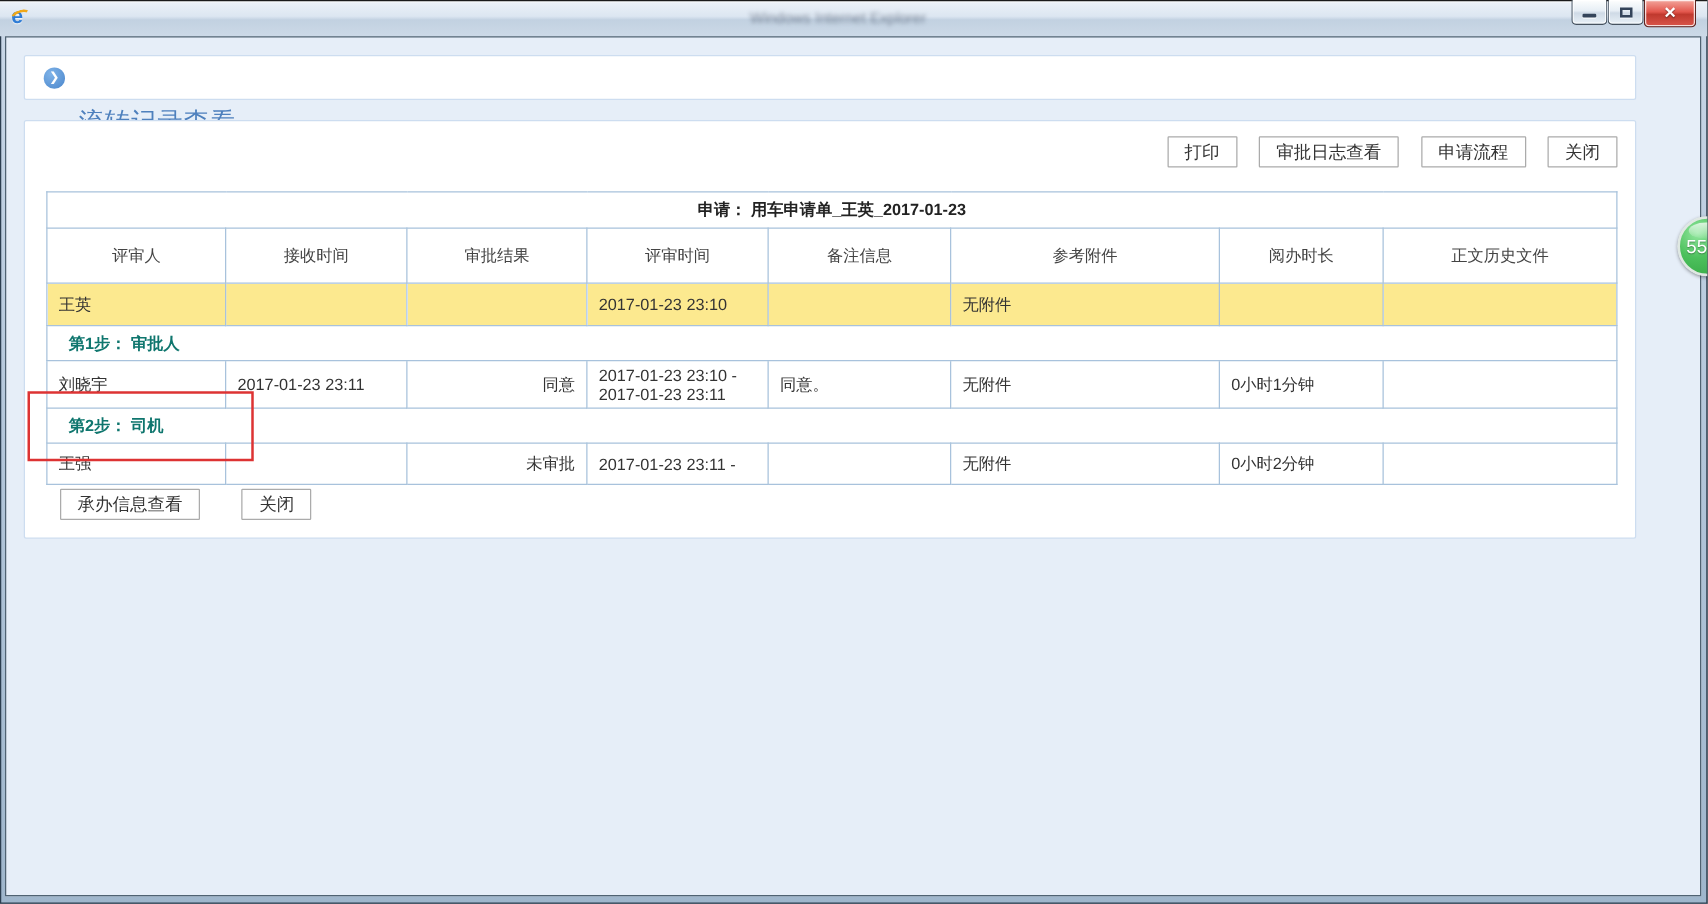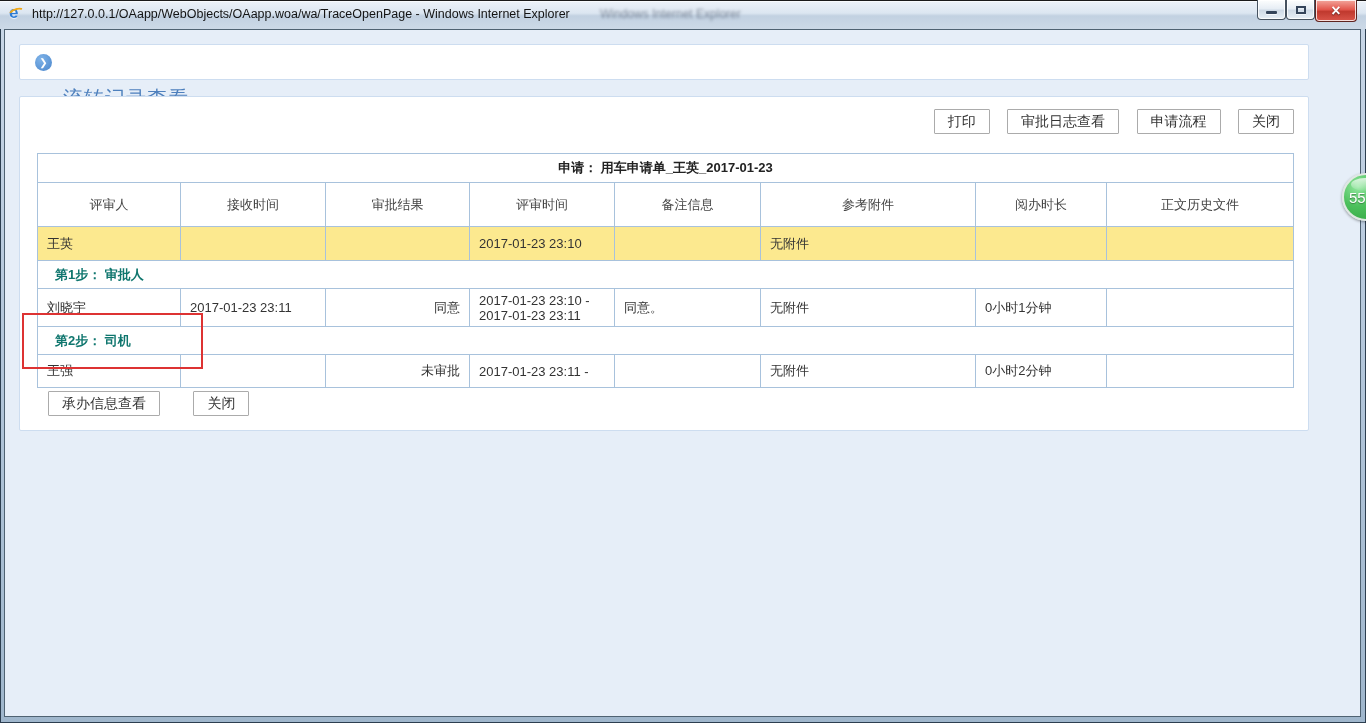--- a/index.html
+++ b/index.html
@@ -113,21 +113,20 @@
 </head>
 <body>
 
 <div class="window">
 
   <div class="titlebar">
     <div class="ie-logo">
       <span class="ie-e">e</span>
       <span class="ie-swoosh"></span>
     </div>
-    <div class="title-text">http://127.0.0.1/OAapp/WebObjects/OAapp.woa/wa/TraceOpenPage - Windows Internet Explorer</div>
     <div class="ghost-title">Windows Internet Explorer</div>
     <div class="win-controls">
       <div class="win-btn">
         <span class="glyph-min"></span>
       </div>
       <div class="win-btn">
         <span class="glyph-max"></span>
       </div>
       <div class="win-btn close">
         <span class="glyph-close">×</span>

